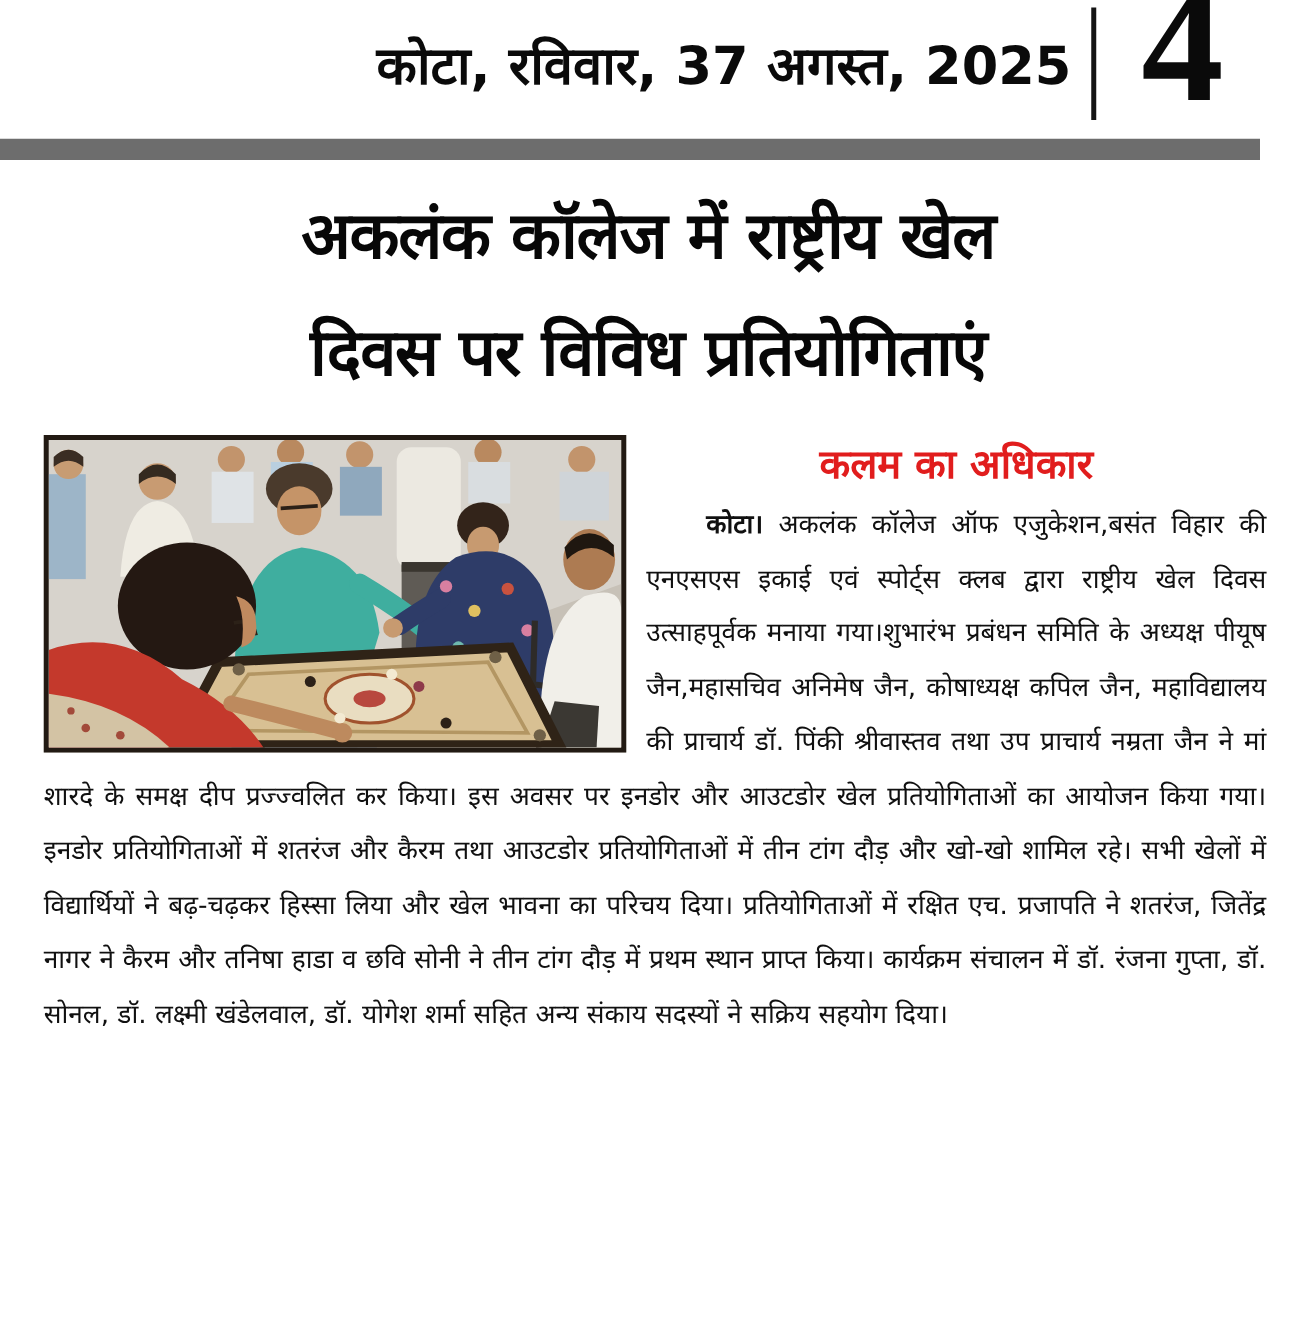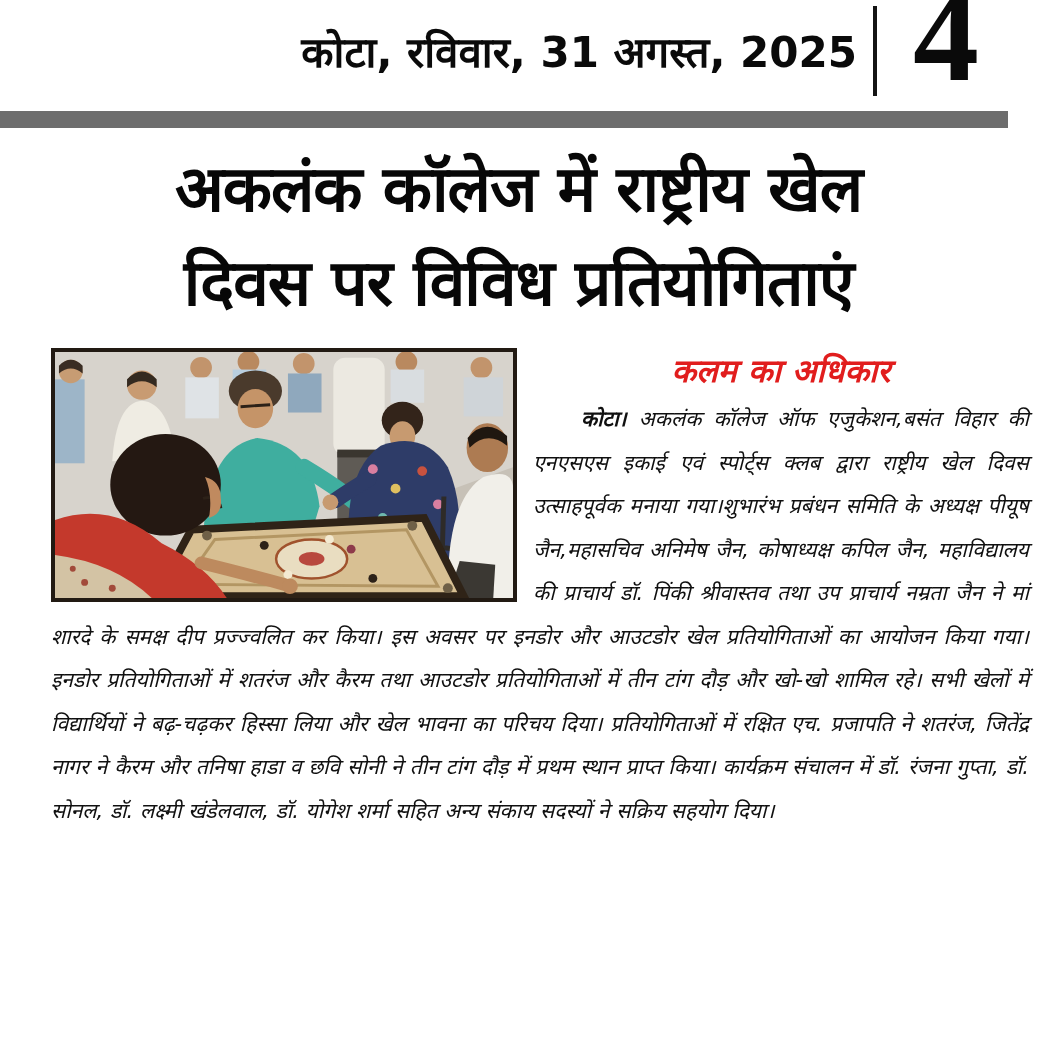--- a/index.html
+++ b/index.html
@@ -32,29 +32,29 @@
   }
   .section-rule {
     position:absolute; top:111px; left:0;
     width:1008px; height:17px; background:#6d6d6d;
   }
 
   
   .headline {
     position:absolute; top:142px; left:12px; right:12px;
     text-align:center;
-    font-size:64px; line-height:94px; font-weight:700;
+    font-size:52px; line-height:94px; font-weight:700;
     letter-spacing:-1px;
     white-space:pre-line;
     color:#070707;
   }
 
   
   .article-body {
-    position:absolute; top:344px; left:51px; width:978px;font-style:italic;
+    position:absolute; top:344px; left:35px; width:978px;
   }
   .article-photo {
     float:left;
     width:466px; height:254px;
     margin:4px 16px 8px 0;
     border:4px solid #221a13;
     background:#d7d3cc;
   }
   .article-photo svg { display:block; width:100%; height:100%; }
 
@@ -72,21 +72,21 @@
     color:#101010;
   }
   .article-dateline { font-weight:bold; }
 </style>
 </head>
 <body>
 
 <div class="page">
 
   <div>
-    <div class="masthead-date">कोटा, रविवार, 31 अगस्त, 2025</div>
+    <div class="masthead-date">कोटा, रविवार, 37 अगस्त, 2025</div>
     <div class="masthead-divider"></div>
     <div class="page-number">4</div>
     <div class="section-rule"></div>
   </div>
 
   <h1 class="headline">अकलंक कॉलेज में राष्ट्रीय खेल
 दिवस पर विविध प्रतियोगिताएं</h1>
 
   <div class="article-body">
 

